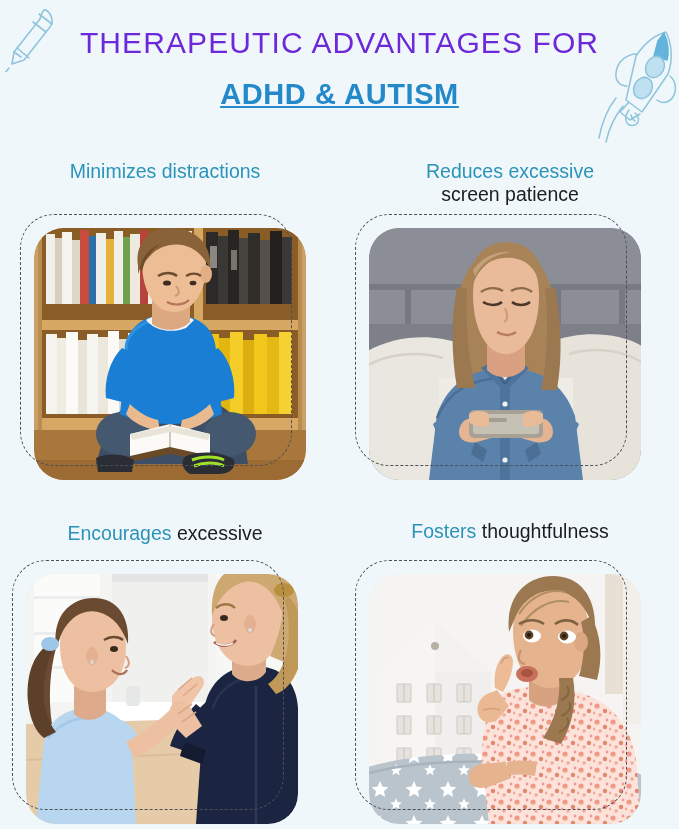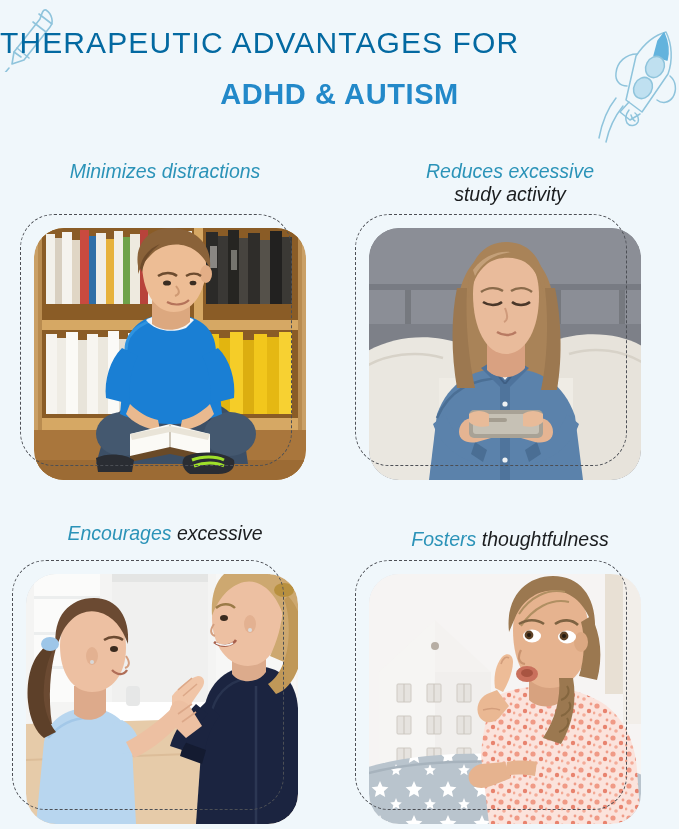--- a/index.html
+++ b/index.html
@@ -7,35 +7,36 @@
     width:679px;height:829px;
     background:#f0f7fb;
     font-family:"Liberation Sans","DejaVu Sans",sans-serif;
     overflow:hidden;position:relative;
   }
   .page{position:relative;width:679px;height:829px;}
 
   
   .header{position:absolute;left:0;top:0;width:679px;height:140px;}
   .title-line1{
-    position:absolute;left:0;top:26px;width:679px;text-align:left;
-    font-size:30px;letter-spacing:1.1px;color:#0369a1;font-weight:400;
+    position:absolute;left:0;top:26px;width:679px;text-align:center;
+    font-size:30px;letter-spacing:1.1px;color:#6d28d9;font-weight:400;
     white-space:nowrap;
   }
   .title-line2{
     position:absolute;left:0;top:78px;width:679px;text-align:center;
     font-size:29px;letter-spacing:0.6px;color:#2389c9;font-weight:700;
     white-space:nowrap;
+    text-decoration:underline;
   }
   .deco{position:absolute;}
   .deco-pencil{left:2px;top:2px;}
   .deco-rocket{left:596px;top:26px;}
 
   
-  .card{position:absolute;font-style:italic;}
+  .card{position:absolute;}
   .caption{
     position:absolute;width:100%;text-align:center;line-height:1.16;
     font-size:19.5px;color:#1b1d1f;font-weight:400;
   }
   .caption .hl{color:#2b93b8;}
   .caption .l2{display:block;}
 
   .frame{position:absolute;}
   .frame .dash{
     position:absolute;left:0;top:0;right:0;bottom:0;
@@ -49,21 +50,21 @@
 
   
   #card-1{left:0;top:152px;width:330px;height:340px;}
   #card-2{left:345px;top:152px;width:330px;height:340px;}
   #card-3{left:0px;top:512px;width:330px;height:310px;}
   #card-4{left:345px;top:512px;width:330px;height:310px;}
 
   #card-1 .caption{left:0;top:8px;}
   #card-2 .caption{left:0;top:8px;text-align:center;}
   #card-3 .caption{left:0;top:10px;}
-  #card-4 .caption{left:0;top:16px;}
+  #card-4 .caption{left:0;top:8px;}
 
   #frame-1{left:20px;top:62px;width:272px;height:252px;}
   #frame-2{left:10px;top:62px;width:272px;height:252px;}
   #frame-3{left:12px;top:48px;width:272px;height:250px;}
   #frame-4{left:10px;top:48px;width:272px;height:250px;}
 
   #frame-1 .photo,#frame-2 .photo,#frame-3 .photo,#frame-4 .photo{
     width:272px;height:252px;
   }
   #frame-3 .photo,#frame-4 .photo{height:250px;}
@@ -248,21 +249,21 @@
           </g>
         </svg>
       </div>
       <div class="dash"></div>
     </div>
   </div>
 
   <div class="card" id="card-2">
     <div class="caption">
       <span class="hl">Reduces excessive</span>
-      <span class="l2">study activity</span>
+      <span class="l2">screen patience</span>
     </div>
     <div class="frame" id="frame-2">
       <div class="photo">
         <svg width="272" height="252" viewBox="0 0 272 252">
           <defs>
               <clipPath id="c2">
                 <rect width="272" height="252" rx="30"></rect>
               </clipPath>
             </defs>
           <g clip-path="url(#c2)">

